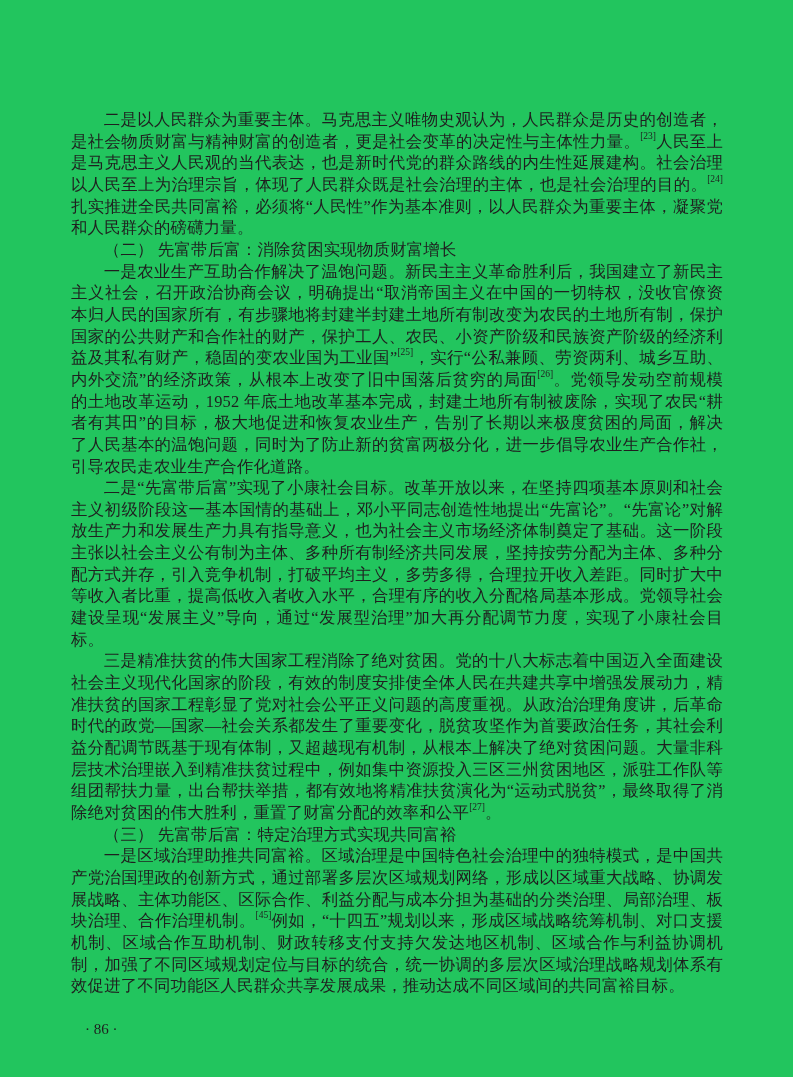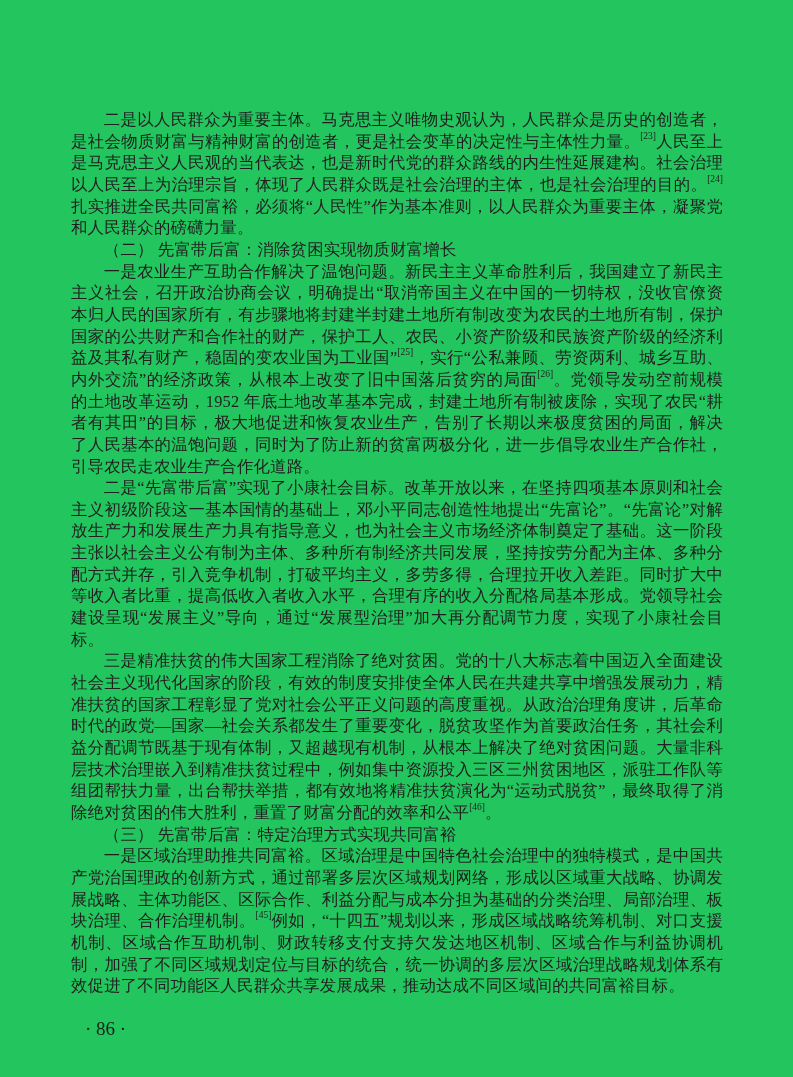--- a/index.html
+++ b/index.html
@@ -40,32 +40,32 @@
     line-height: 0;
     position: relative;
     top: -0.15em;
     vertical-align: super;
     letter-spacing: 0;
   }
   .page-number {
     position: absolute;
     left: 85px;
     top: 1018px;
-    font-size: 19px;
+    font-size: 15px;
     line-height: 22px;
     color: #1f1f1f;
   }
 </style>
 </head>
 <body>
 
 <div class="page">
   <div class="text-column">
       <p class="body-para">二是以人民群众为重要主体。马克思主义唯物史观认为，人民群众是历史的创造者，是社会物质财富与精神财富的创造者，更是社会变革的决定性与主体性力量。<sup class="cite">[23]</sup>人民至上是马克思主义人民观的当代表达，也是新时代党的群众路线的内生性延展建构。社会治理以人民至上为治理宗旨，体现了人民群众既是社会治理的主体，也是社会治理的目的。<sup class="cite">[24]</sup>扎实推进全民共同富裕，必须将“人民性”作为基本准则，以人民群众为重要主体，凝聚党和人民群众的磅礴力量。</p>
       <p class="heading">（二） 先富带后富：消除贫困实现物质财富增长</p>
       <p class="body-para">一是农业生产互助合作解决了温饱问题。新民主主义革命胜利后，我国建立了新民主主义社会，召开政治协商会议，明确提出“取消帝国主义在中国的一切特权，没收官僚资本归人民的国家所有，有步骤地将封建半封建土地所有制改变为农民的土地所有制，保护国家的公共财产和合作社的财产，保护工人、农民、小资产阶级和民族资产阶级的经济利益及其私有财产，稳固的变农业国为工业国”<sup class="cite">[25]</sup>，实行“公私兼顾、劳资两利、城乡互助、内外交流”的经济政策，从根本上改变了旧中国落后贫穷的局面<sup class="cite">[26]</sup>。党领导发动空前规模的土地改革运动，1952 年底土地改革基本完成，封建土地所有制被废除，实现了农民“耕者有其田”的目标，极大地促进和恢复农业生产，告别了长期以来极度贫困的局面，解决了人民基本的温饱问题，同时为了防止新的贫富两极分化，进一步倡导农业生产合作社，引导农民走农业生产合作化道路。</p>
       <p class="body-para">二是“先富带后富”实现了小康社会目标。改革开放以来，在坚持四项基本原则和社会主义初级阶段这一基本国情的基础上，邓小平同志创造性地提出“先富论”。“先富论”对解放生产力和发展生产力具有指导意义，也为社会主义市场经济体制奠定了基础。这一阶段主张以社会主义公有制为主体、多种所有制经济共同发展，坚持按劳分配为主体、多种分配方式并存，引入竞争机制，打破平均主义，多劳多得，合理拉开收入差距。同时扩大中等收入者比重，提高低收入者收入水平，合理有序的收入分配格局基本形成。党领导社会建设呈现“发展主义”导向，通过“发展型治理”加大再分配调节力度，实现了小康社会目标。</p>
-      <p class="body-para">三是精准扶贫的伟大国家工程消除了绝对贫困。党的十八大标志着中国迈入全面建设社会主义现代化国家的阶段，有效的制度安排使全体人民在共建共享中增强发展动力，精准扶贫的国家工程彰显了党对社会公平正义问题的高度重视。从政治治理角度讲，后革命时代的政党—国家—社会关系都发生了重要变化，脱贫攻坚作为首要政治任务，其社会利益分配调节既基于现有体制，又超越现有机制，从根本上解决了绝对贫困问题。大量非科层技术治理嵌入到精准扶贫过程中，例如集中资源投入三区三州贫困地区，派驻工作队等组团帮扶力量，出台帮扶举措，都有效地将精准扶贫演化为“运动式脱贫”，最终取得了消除绝对贫困的伟大胜利，重置了财富分配的效率和公平<sup class="cite">[46]</sup>。</p>
+      <p class="body-para">三是精准扶贫的伟大国家工程消除了绝对贫困。党的十八大标志着中国迈入全面建设社会主义现代化国家的阶段，有效的制度安排使全体人民在共建共享中增强发展动力，精准扶贫的国家工程彰显了党对社会公平正义问题的高度重视。从政治治理角度讲，后革命时代的政党—国家—社会关系都发生了重要变化，脱贫攻坚作为首要政治任务，其社会利益分配调节既基于现有体制，又超越现有机制，从根本上解决了绝对贫困问题。大量非科层技术治理嵌入到精准扶贫过程中，例如集中资源投入三区三州贫困地区，派驻工作队等组团帮扶力量，出台帮扶举措，都有效地将精准扶贫演化为“运动式脱贫”，最终取得了消除绝对贫困的伟大胜利，重置了财富分配的效率和公平<sup class="cite">[27]</sup>。</p>
       <p class="heading">（三） 先富带后富：特定治理方式实现共同富裕</p>
       <p class="body-para">一是区域治理助推共同富裕。区域治理是中国特色社会治理中的独特模式，是中国共产党治国理政的创新方式，通过部署多层次区域规划网络，形成以区域重大战略、协调发展战略、主体功能区、区际合作、利益分配与成本分担为基础的分类治理、局部治理、板块治理、合作治理机制。<sup class="cite">[45]</sup>例如，“十四五”规划以来，形成区域战略统筹机制、对口支援机制、区域合作互助机制、财政转移支付支持欠发达地区机制、区域合作与利益协调机制，加强了不同区域规划定位与目标的统合，统一协调的多层次区域治理战略规划体系有效促进了不同功能区人民群众共享发展成果，推动达成不同区域间的共同富裕目标。</p>
     </div>
   <div class="page-number">· 86 ·</div>
 </div>
 
 </body></html>

